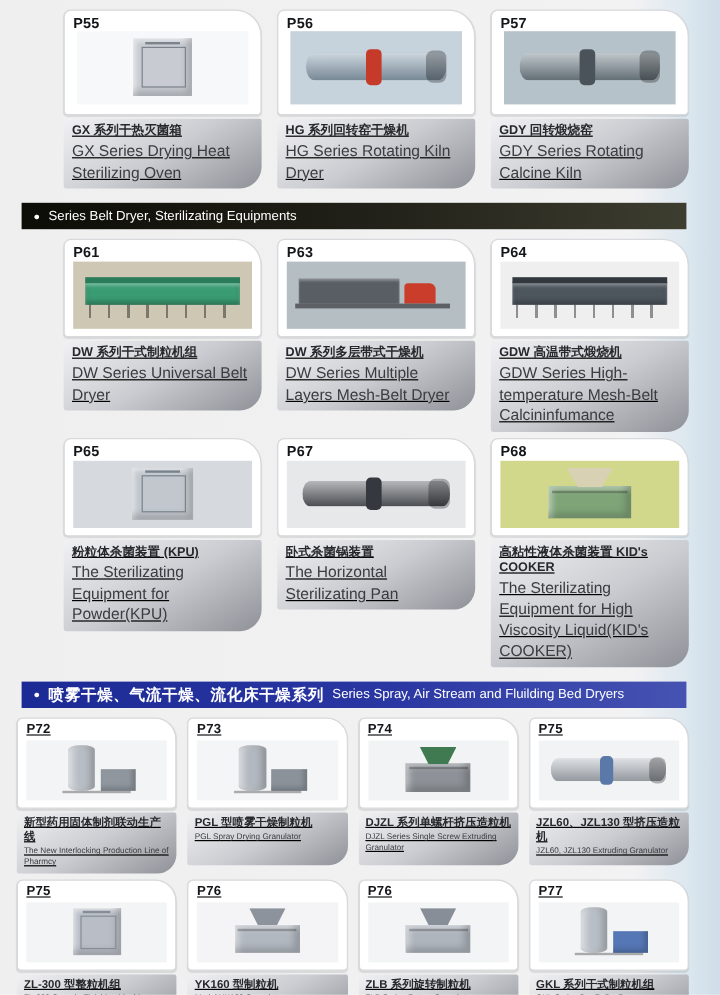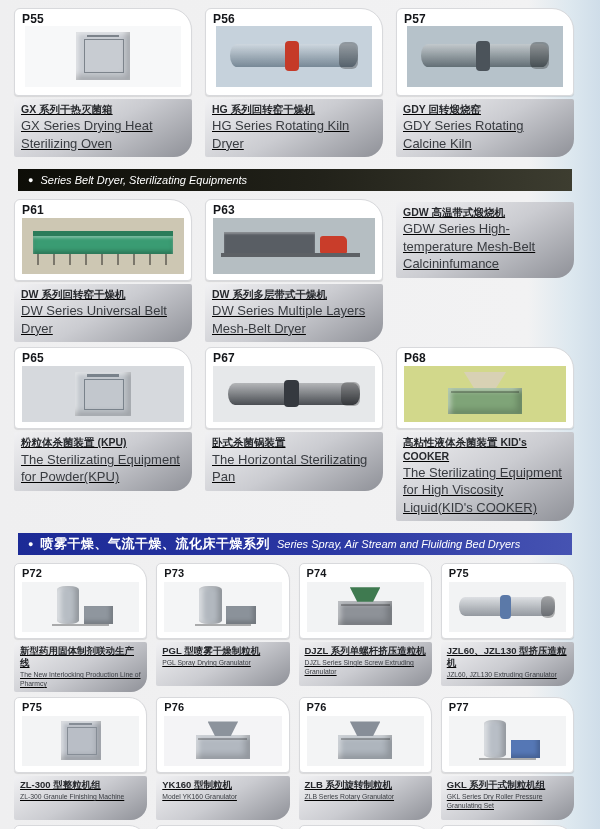--- a/index.html
+++ b/index.html
@@ -3,34 +3,34 @@
 <meta charset="utf-8">
 <style>
   html,body{margin:0;padding:0;}
   body{
     width:600px;height:829px;overflow:hidden;
     font-family:"Liberation Sans","DejaVu Sans",sans-serif;
     background:linear-gradient(90deg,#efeff0 0%,#f2f2f3 88%,#dde8ef 95%,#cfdde9 100%);
   }
   .page{padding:8px 26px 4px 14px;}
   .row{display:grid;gap:0 13px;margin-bottom:5px;}
-  .cols3{grid-template-columns:repeat(3,1fr);}
+  .cols3{grid-template-columns:repeat(3,1fr);margin-left:39px;}
   .cols4{grid-template-columns:repeat(4,1fr);gap:0 9px;}
   .frame{
     position:relative;background:#fff;border:1px solid #d8d9dc;
     border-radius:6px 22px 4px 4px;height:80px;
     box-shadow:0 1px 1px rgba(0,0,0,.10);
   }
   .r1 .frame{height:86px;}
   .cols4 .frame{height:74px;border-radius:5px 18px 4px 4px;}
   .code{
     position:absolute;top:3px;left:7px;z-index:2;
     font-size:12px;font-weight:bold;color:#14161a;letter-spacing:.2px;
   }
-  .cols4 .code{font-size:11px;}
+  .cols4 .code{font-size:11px;text-decoration:underline;}
   .pic{position:absolute;left:7px;right:7px;top:18px;bottom:6px;background:var(--bg,#f4f4f5);overflow:hidden;}
   .r1 .pic{left:10px;right:10px;top:17px;bottom:8px;}
   .pic i{position:absolute;display:block;}
   
   [data-shape="cabinet"] .m1{left:33%;top:10%;width:34%;height:78%;background:var(--body);box-shadow:inset -4px -4px 6px rgba(0,0,0,.18),inset 2px 2px 4px rgba(255,255,255,.6);}
   [data-shape="cabinet"] .m2{left:38%;top:22%;width:24%;height:52%;border:1px solid var(--accent);}
   [data-shape="cabinet"] .m3{left:40%;top:14%;width:20%;height:4%;background:var(--accent);}
   [data-shape="drum"] .m1{left:9%;top:30%;width:82%;height:38%;border-radius:10px/16px;background:linear-gradient(to bottom,rgba(255,255,255,.55),rgba(0,0,0,.18)),var(--body);background-blend-mode:normal;background-color:var(--body);}
   [data-shape="drum"] .m2{left:44%;top:25%;width:9%;height:48%;background:var(--accent);border-radius:4px;}
   [data-shape="drum"] .m3{left:79%;top:27%;width:12%;height:44%;background:rgba(0,0,0,.28);border-radius:6px;}
@@ -58,21 +58,21 @@
   .en{font-size:13px;color:#393c41;line-height:1.35;margin-top:1px;}
   .cols4 .en{font-size:6.8px;}
   .banner{
     display:flex;align-items:center;height:22px;margin:12px 2px 8px 4px;
     padding:0 10px;color:#ffffff;
   }
   .banner-dark{background:linear-gradient(90deg,#0d0d07 0%,#22221a 55%,#3d3d30 100%);}
   .banner-blue{background:linear-gradient(90deg,#1c2a96 0%,#2a37a3 55%,#4653b2 100%);}
   .bullet{font-size:9px;margin-right:7px;}
   .bzh{font-size:13px;font-weight:bold;margin-right:7px;letter-spacing:.5px;}
-  .ben{font-size:11px;font-style:italic;}
+  .ben{font-size:11px;}
 </style>
 </head>
 <body>
 
 <div class="page">
 
   <section class="row cols3 r1">
     <div class="card">
       <div class="frame">
         <span class="code">P55</span>
@@ -126,39 +126,47 @@
     <div class="card">
       <div class="frame">
         <span class="code">P61</span>
         <div class="pic" data-shape="belt" style="--bg: #cdc7b3; --body: #3a9c73; --accent: #2b7c5a;">
             <i class="m1"></i>
             <i class="m2"></i>
             <i class="m3"></i>
           </div>
       </div>
       <div class="caption">
-        <div class="zh">DW 系列回转窑干燥机</div>
+        <div class="zh">DW 系列干式制粒机组</div>
         <div class="en">DW Series Universal Belt Dryer</div>
       </div>
     </div>
     <div class="card">
       <div class="frame">
         <span class="code">P63</span>
         <div class="pic" data-shape="truck" style="--bg: #b5bec2; --body: #595e64; --accent: #c93d2a;">
             <i class="m1"></i>
             <i class="m2"></i>
             <i class="m3"></i>
           </div>
       </div>
       <div class="caption">
         <div class="zh">DW 系列多层带式干燥机</div>
         <div class="en">DW Series Multiple Layers Mesh-Belt Dryer</div>
       </div>
     </div>
     <div class="card">
+      <div class="frame">
+        <span class="code">P64</span>
+        <div class="pic" data-shape="belt" style="--bg: #efefef; --body: #4d555d; --accent: #32383e;">
+            <i class="m1"></i>
+            <i class="m2"></i>
+            <i class="m3"></i>
+          </div>
+      </div>
       <div class="caption">
         <div class="zh">GDW 高温带式煅烧机</div>
         <div class="en">GDW Series High-temperature Mesh-Belt Calcininfumance</div>
       </div>
     </div>
   </section>
 
   <section class="row cols3">
     <div class="card">
       <div class="frame">

